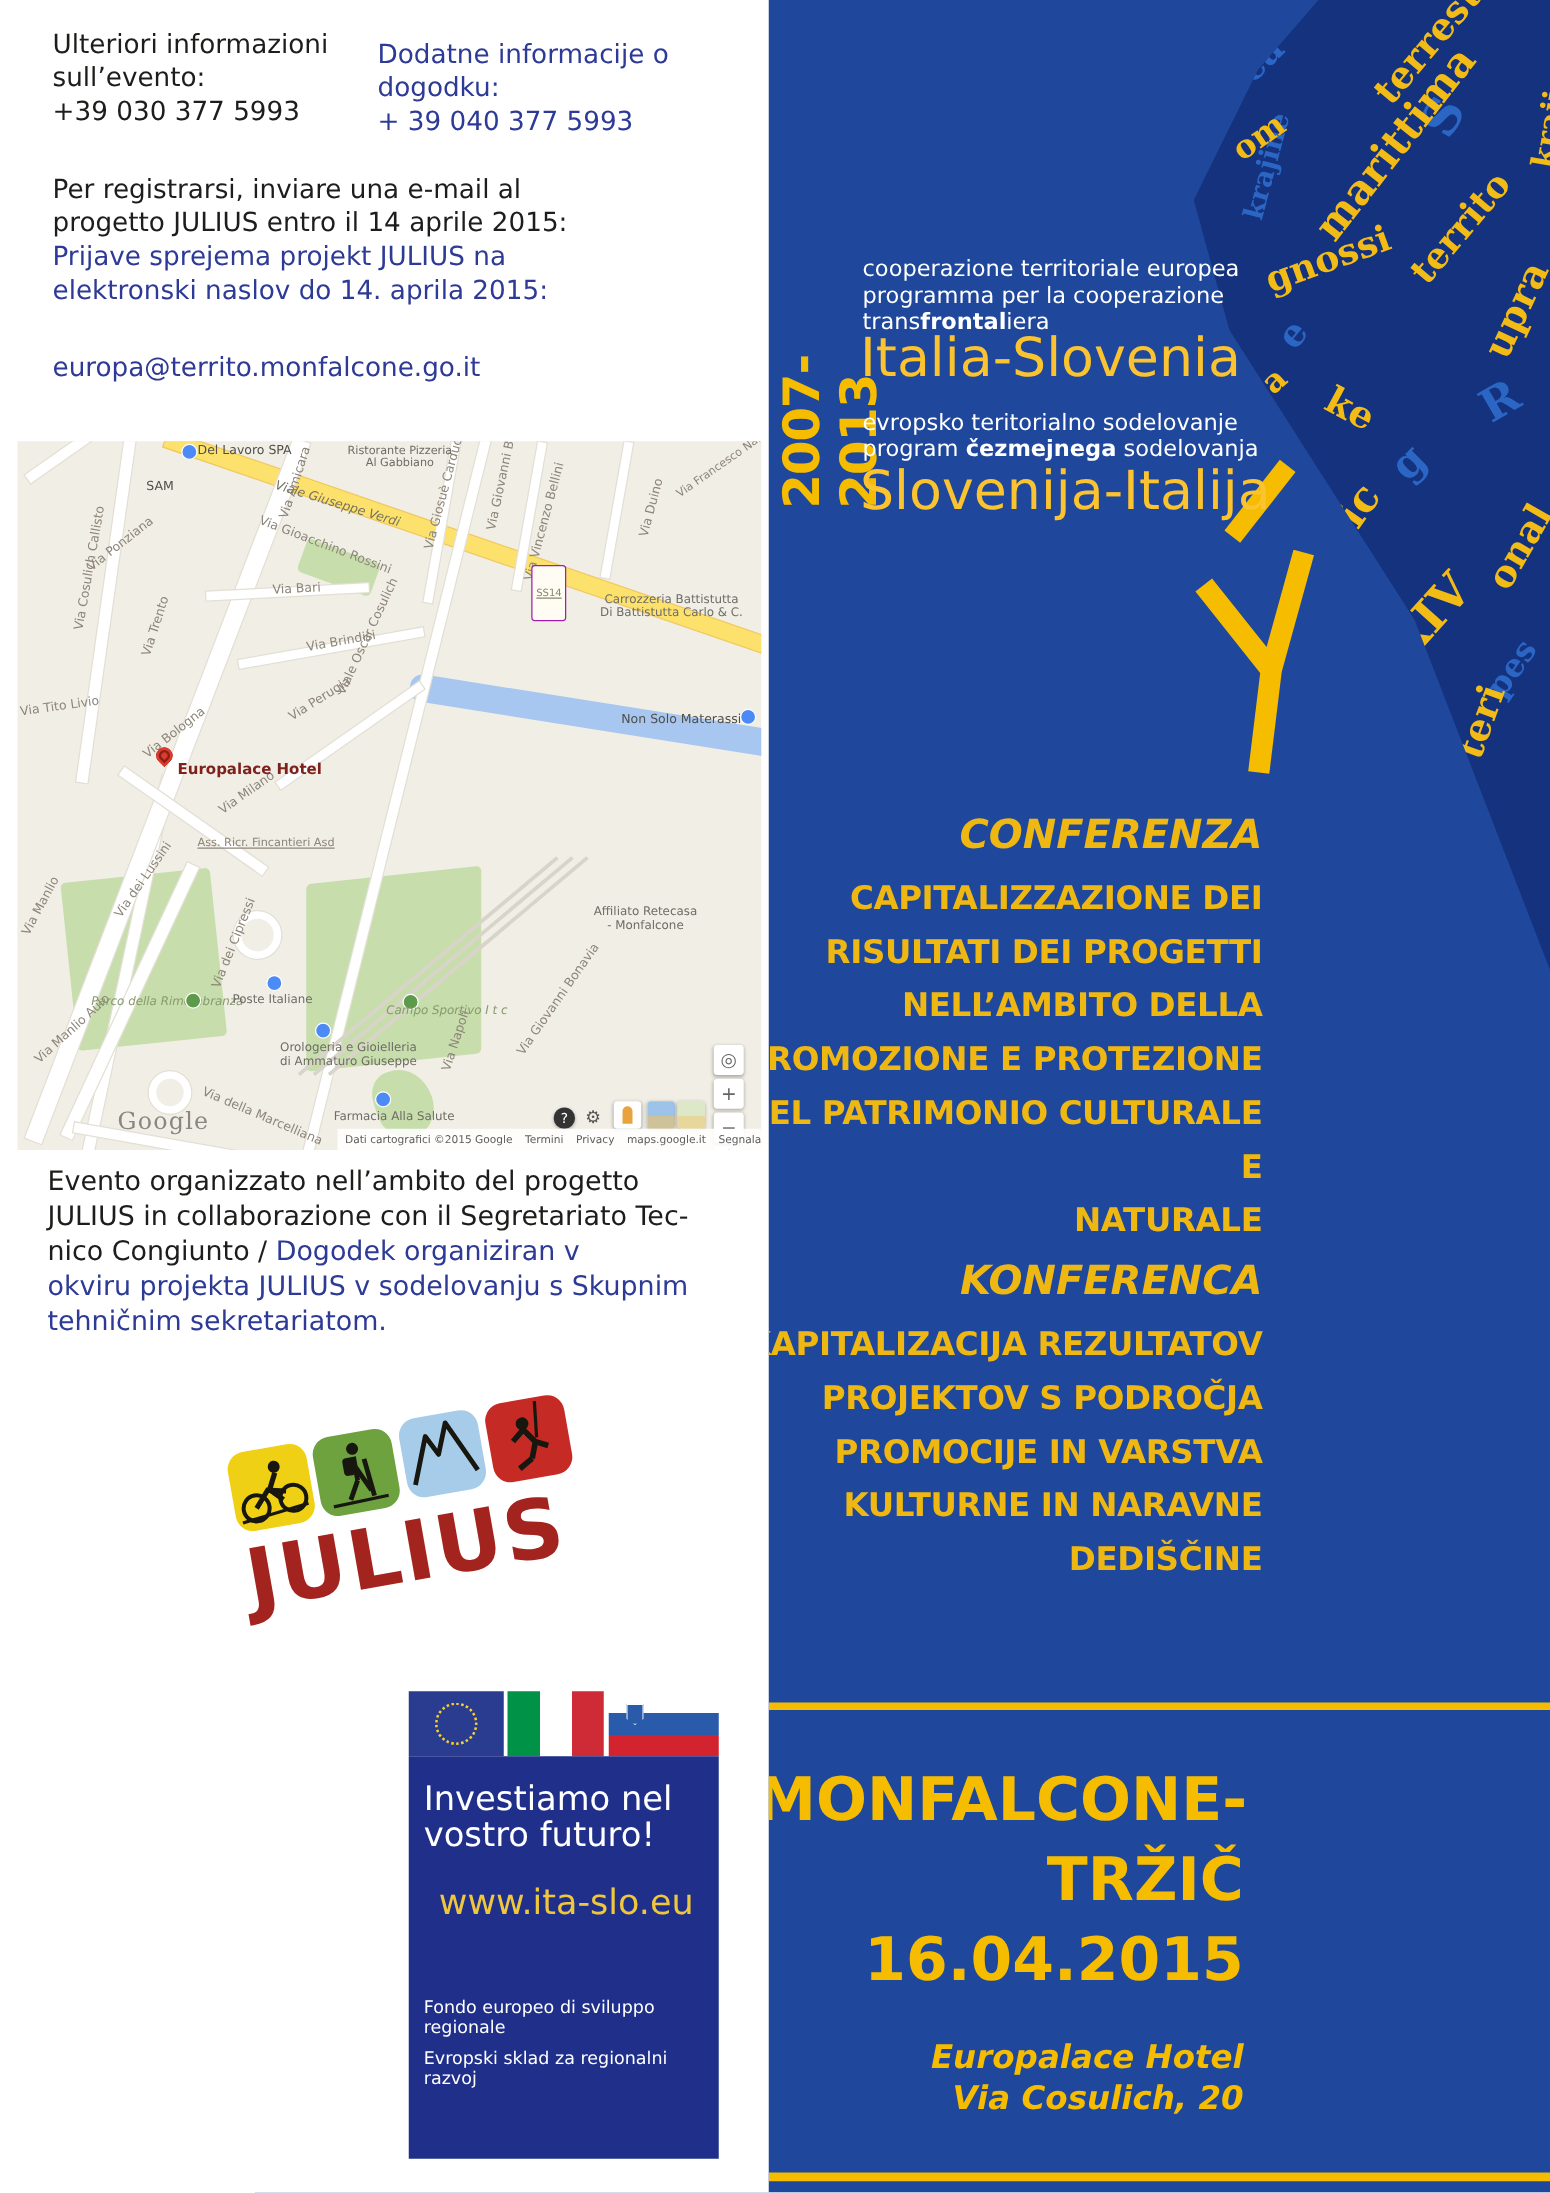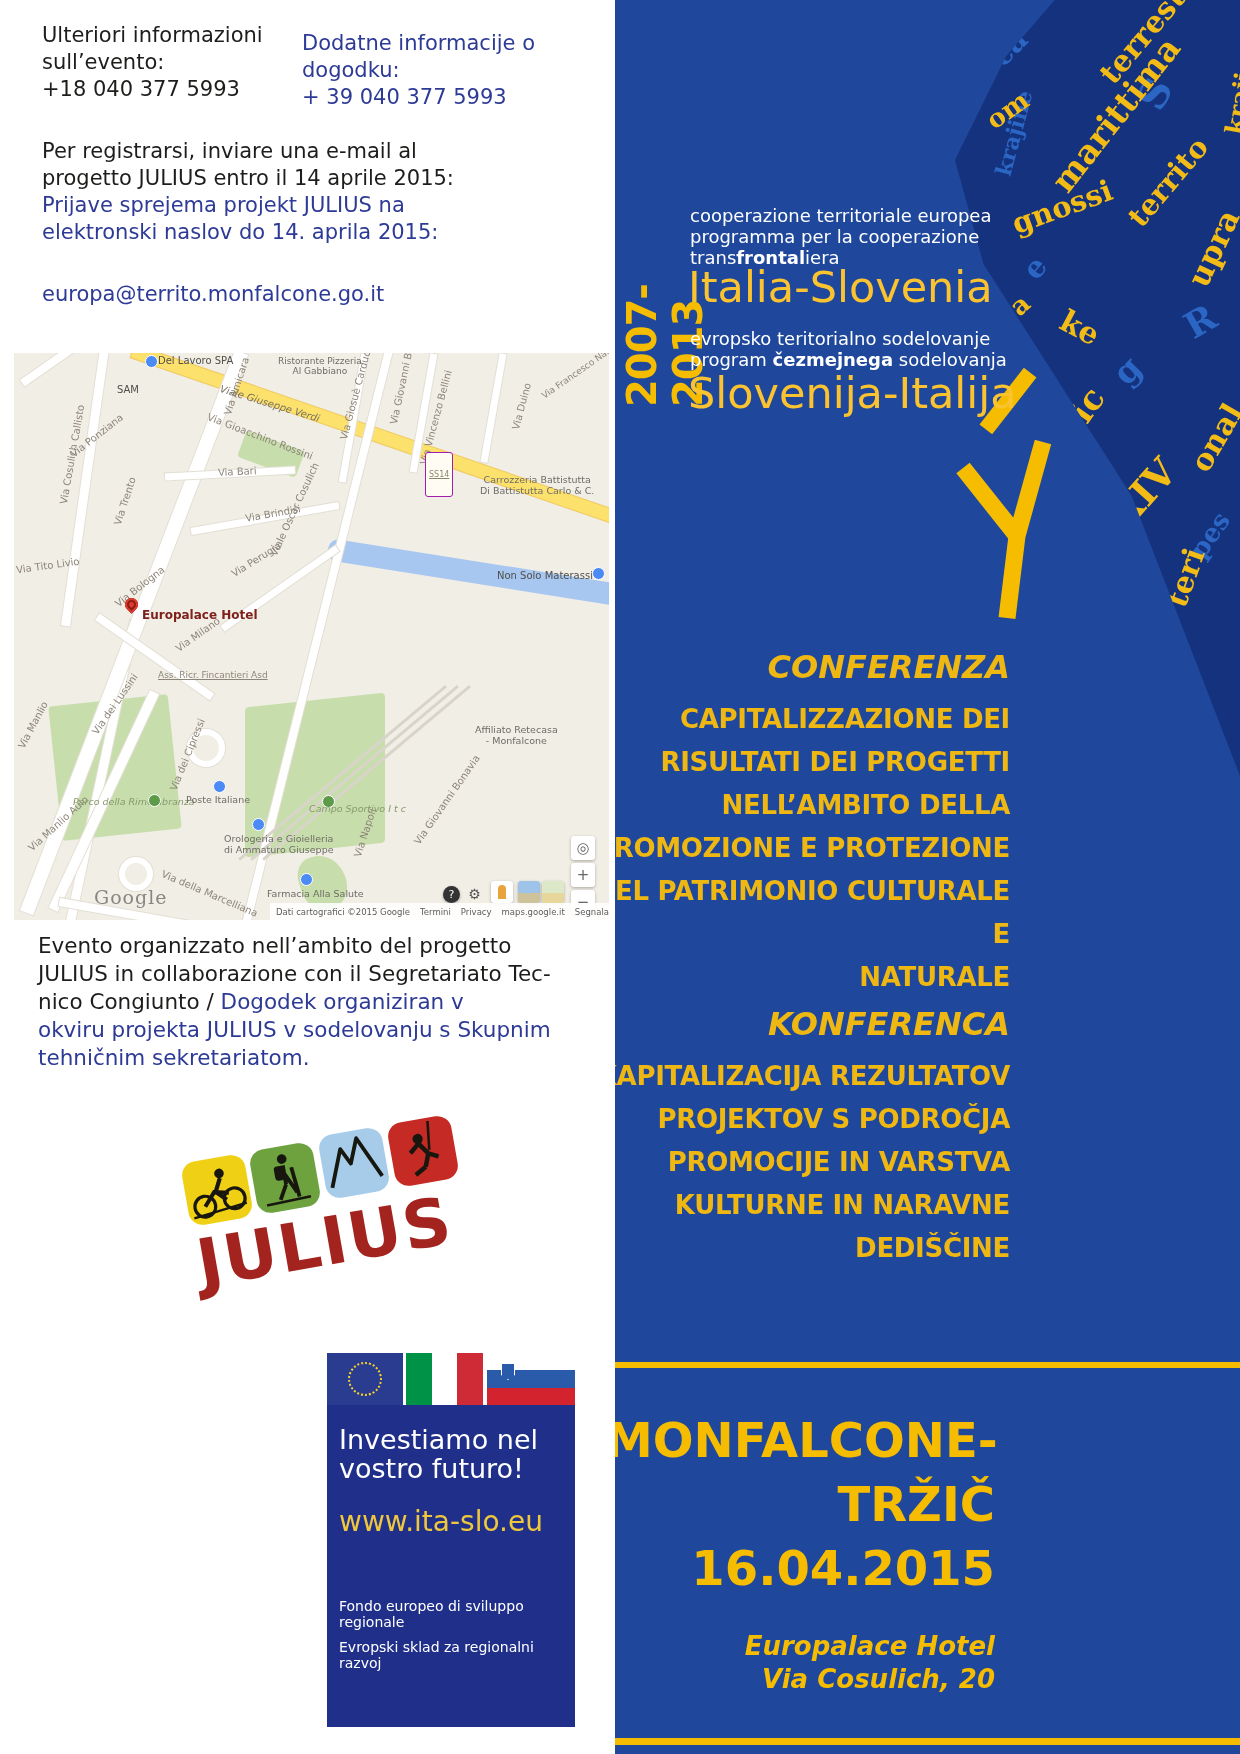--- a/index.html
+++ b/index.html
@@ -38,21 +38,21 @@
                font-size:19px;color:#8a8680;letter-spacing:1px;}
   
   .tile{position:absolute;width:64px;height:64px;border-radius:14px;transform:rotate(-10deg);}
   .julius-word{position:absolute;left:196px;top:1204px;font-size:66px;font-weight:bold;color:#a3241e;
                transform:rotate(-10deg);letter-spacing:2px;}
   
   .flag{position:absolute;top:1353px;height:52px;}
   .banner{position:absolute;left:327px;top:1405px;width:248px;height:322px;background:#20308a;color:#fff;
           box-sizing:border-box;padding:20px 12px;}
   .banner .big{font-size:27px;line-height:29px;white-space:pre-line;}
-  .banner .url{font-size:28px;color:#efc73c;margin-top:22px;}
+  .banner .url{font-size:28px;color:#efc73c;margin-top:22px;margin-left:12px;}
   .banner .small{font-size:14px;margin-top:9px;}
   
   .panel{position:absolute;left:615px;top:0;width:625px;height:1754px;background:#1f489c;overflow:hidden;}
   .years{position:absolute;left:4px;top:202px;height:205px;writing-mode:vertical-rl;transform:rotate(180deg);
          font-size:40px;font-weight:bold;color:#f5bc00;letter-spacing:-1px;}
   .p-desc{position:absolute;left:75px;color:#ffffff;font-size:18px;line-height:21px;white-space:pre-line;}
   .p-title{position:absolute;left:73px;font-size:43px;color:#fbc32f;}
   .conf{position:absolute;left:-40px;width:435px;text-align:right;color:#efb712;font-weight:bold;}
   .conf .lbl{font-style:italic;font-size:32px;margin-bottom:12px;}
   .conf .ln{font-size:26px;line-height:43px;letter-spacing:-0.3px;}
@@ -68,21 +68,21 @@
   .cb{position:absolute;font-family:"DejaVu Serif","Liberation Serif",serif;font-weight:bold;color:#2c66c4;white-space:pre;}
   .decor-band{position:absolute;background:#f5bc00;}
 </style>
 </head>
 <body>
 
 <div class="page">
 
   <div class="abs txt-black pre" style="left:42px;top:22px;">Ulteriori informazioni
 sull’evento:
-+18 040 377 5993</div>
++39 030 377 5993</div>
   <div class="abs txt-blue pre" style="left:302px;top:30px;">Dodatne informacije o
 dogodku:
 + 39 040 377 5993</div>
 
   <div class="abs" style="left:42px;top:138px;">
     <div class="txt-black pre">Per registrarsi, inviare una e-mail al
 progetto JULIUS  entro il 14 aprile 2015:</div>
     <div class="txt-blue pre">Prijave sprejema projekt JULIUS na
 elektronski naslov  do 14. aprila 2015:</div>
   </div>

